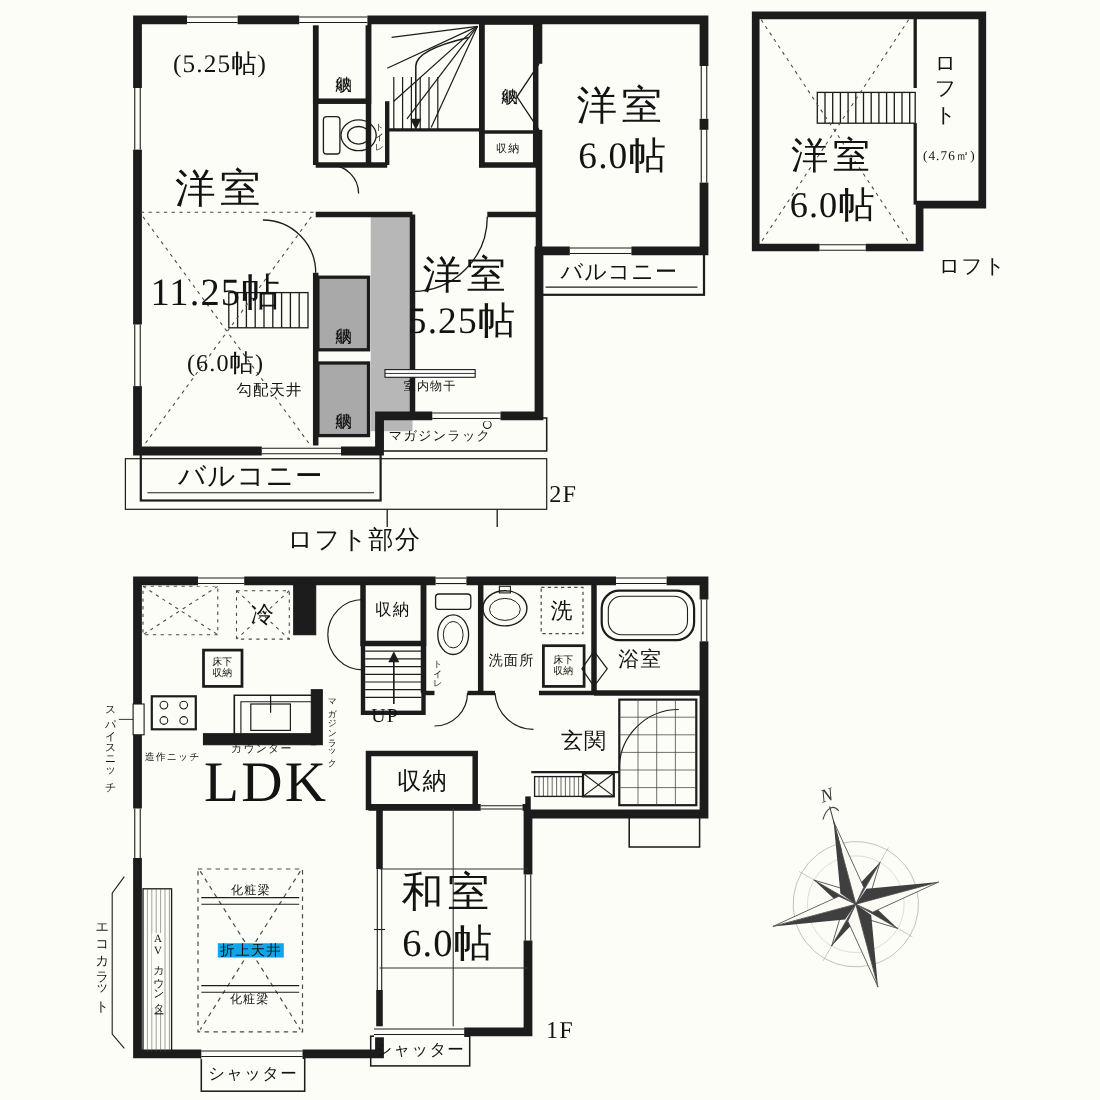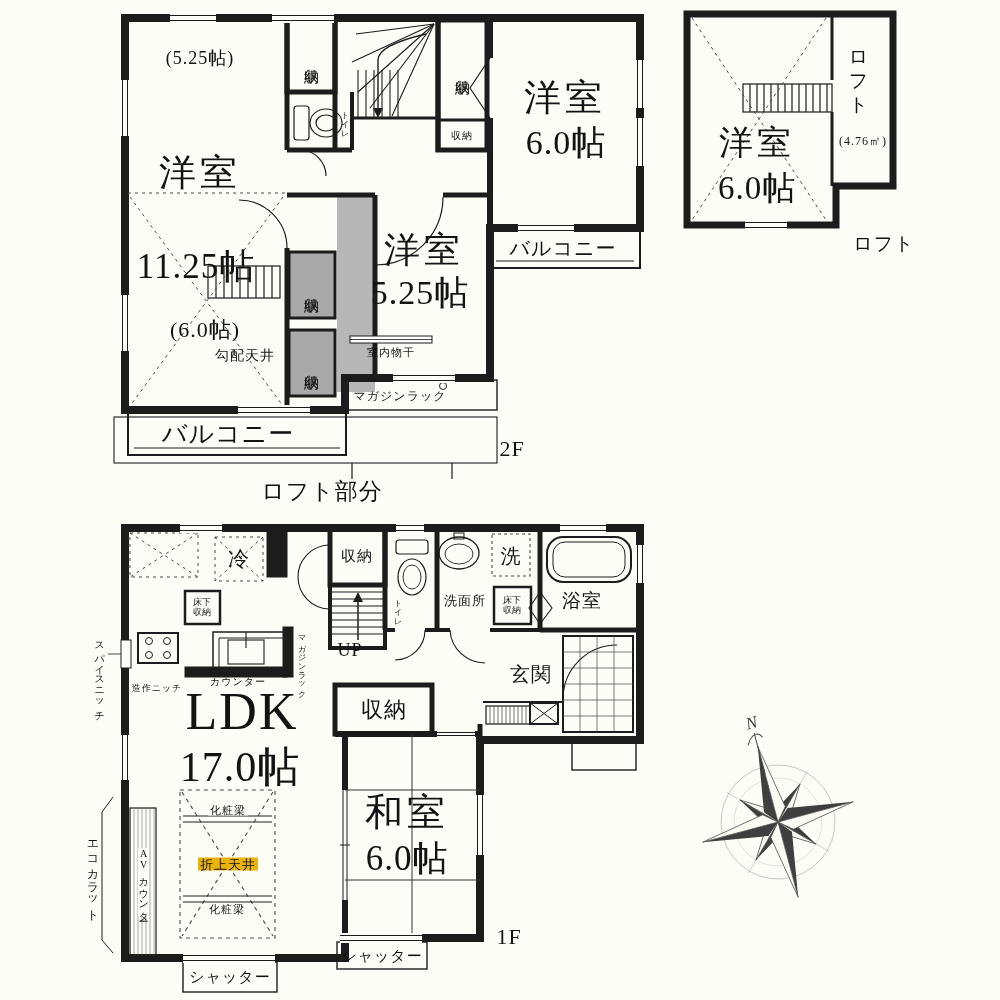--- a/index.html
+++ b/index.html
@@ -418,21 +418,21 @@
     <use href="#ptL"></use>
         <use href="#ptL" transform="rotate(90)"></use>
     <use href="#ptL" transform="rotate(180)"></use>
         <use href="#ptL" transform="rotate(270)"></use>
     <line y1="-50" y2="-92" stroke="#333" stroke-width="1"></line>
     <path d="M-9,-82 C-3,-92 4,-93 7,-86" fill="none" stroke="#333" stroke-width="1"></path>
     <text x="0" y="-97" text-anchor="middle" font-size="17" font-style="italic" font-family="Liberation Serif, DejaVu Serif, serif" fill="#222">N</text>
   </g>
 </svg>
 
-  <div class="lbl" style="left:200px;top:58px;font-size:18px;text-align:center;">(5.25帖)</div>
+  <div class="lbl" style="left:200px;top:58px;font-size:23px;text-align:center;">(5.25帖)</div>
   <div class="lbl v" style="left:311px;top:57px;font-size:15px;">収納</div>
   <div class="lbl v" style="left:344px;top:120px;font-size:8px;">トイレ</div>
   <div class="lbl v" style="left:462px;top:68px;font-size:15px;">収納</div>
   <div class="lbl" style="left:462px;top:136px;font-size:10px;">収納</div>
   <div class="lbl big" style="left:565px;top:97px;font-size:37px;">洋室</div>
   <div class="lbl" style="left:566px;top:143px;font-size:34px;">6.0帖</div>
   <div class="lbl" style="left:563px;top:248px;font-size:20px;">バルコニー</div>
   <div class="lbl big" style="left:200px;top:172px;font-size:37px;">洋室</div>
   <div class="lbl" style="left:196px;top:222px;font-size:35px;margin-top:44px;">11.25帖</div>
   <div class="lbl big" style="left:424px;top:250px;font-size:36px;">洋室</div>
@@ -462,23 +462,22 @@
   <div class="lbl" style="left:357px;top:556px;font-size:15px;">収納</div>
   <div class="lbl" style="left:350px;top:650px;font-size:18px;font-family:Liberation Serif, serif;">UP</div>
   <div class="lbl v" style="left:397px;top:608px;font-size:8px;">トイレ</div>
   <div class="lbl" style="left:465px;top:600px;font-size:13px;">洗面所</div>
   <div class="lbl" style="left:511px;top:556px;font-size:20px;">洗</div>
   <div class="lbl two" style="left:512px;top:605px;font-size:9px;">床下収納</div>
   <div class="lbl" style="left:582px;top:600px;font-size:19px;">浴室</div>
   <div class="lbl" style="left:531px;top:674px;font-size:20px;">玄関</div>
   <div class="lbl" style="left:384px;top:710px;font-size:22px;">収納</div>
   <div class="lbl" style="left:242px;top:712px;font-size:52px;letter-spacing:2px;">LDK</div>
-  <div class="lbl" style="left:240px;top:767px;font-size:42px;">17.0帖</div>
   <div class="lbl" style="left:228px;top:810px;font-size:11px;background:#fdfdf8;padding:0 2px;">化粧梁</div>
-  <div class="lbl" style="left:228px;top:864px;font-size:13px;background:#eab308;padding:0 2px;">折上天井</div>
+  <div class="lbl" style="left:228px;top:864px;font-size:13px;background:#0ea5e9;padding:0 2px;">折上天井</div>
   <div class="lbl" style="left:227px;top:909px;font-size:11px;background:#fdfdf8;padding:0 2px;">化粧梁</div>
   <div class="lbl v" style="left:93px;top:874px;font-size:12px;">エコカラット</div>
   <div class="lbl v" style="left:143px;top:882px;font-size:10px;background:#fdfdf8;">AVカウンター</div>
   <div class="lbl big" style="left:407px;top:812px;font-size:38px;">和室</div>
   <div class="lbl" style="left:407px;top:858px;font-size:35px;">6.0帖</div>
   <div class="lbl" style="left:230px;top:977px;font-size:15px;">シャッター</div>
   <div class="lbl" style="left:382px;top:956px;font-size:15px;">シャッター</div>
   <div class="lbl" style="left:509px;top:937px;font-size:22px;">1F</div>
 
 </div>

